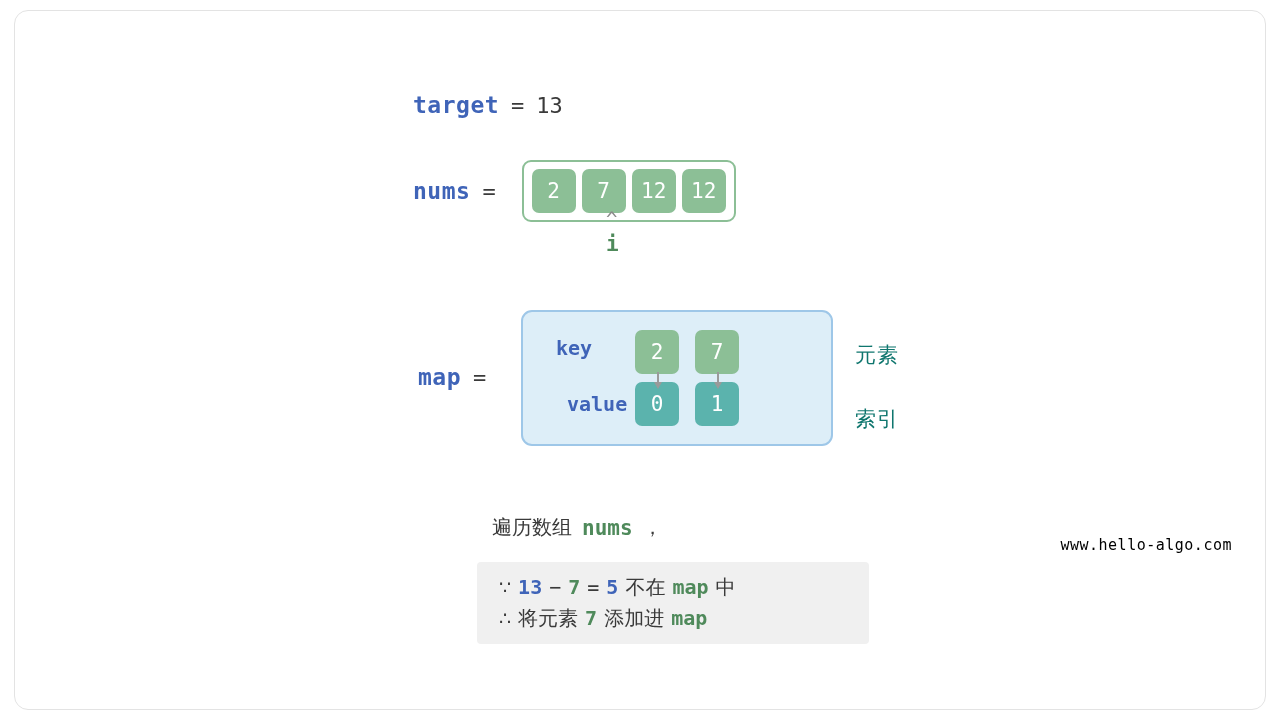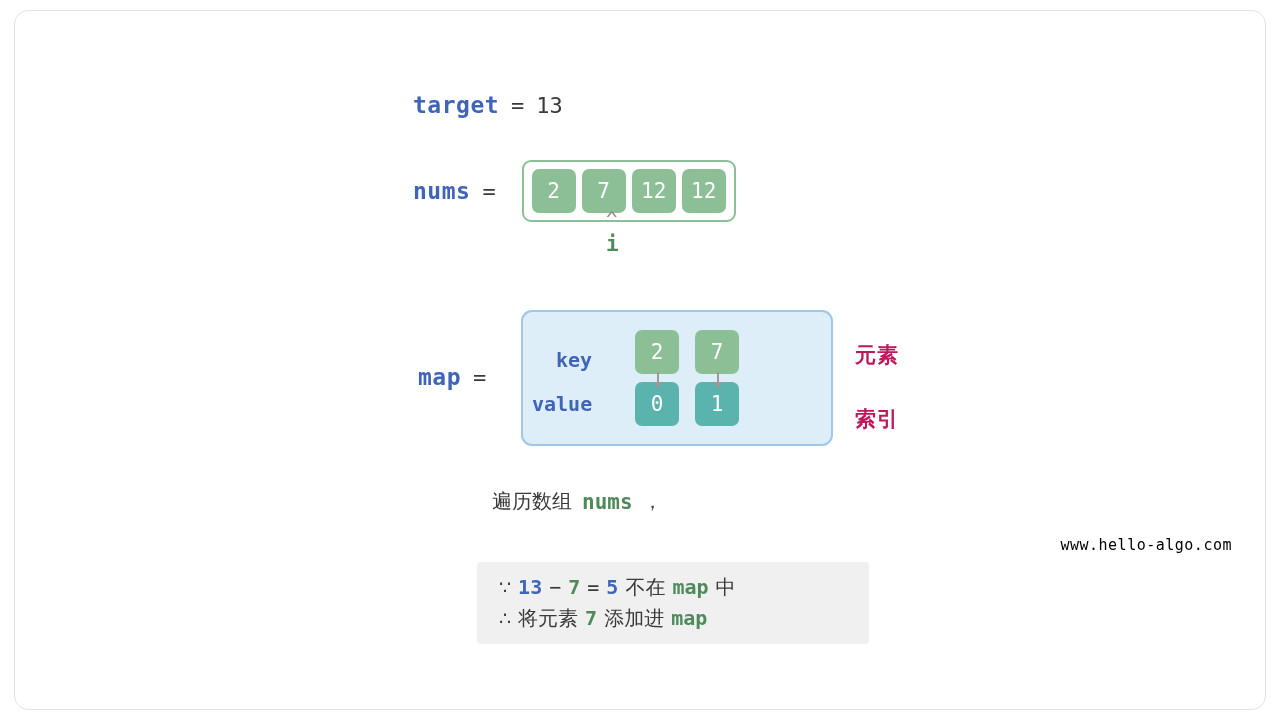--- a/index.html
+++ b/index.html
@@ -130,22 +130,22 @@
     background: #ddeef8;
     box-sizing: border-box;
   }
   .map-rowlabel {
     position: absolute;
     font-family: "DejaVu Sans Mono", monospace;
     font-size: 20px;
     font-weight: bold;
     color: #3f64b8;
   }
-  .map-rowlabel.key { left: 556px; top: 348px; }
-  .map-rowlabel.value { left: 532px; top: 392px; }
+  .map-rowlabel.key { left: 556px; top: 336px; }
+  .map-rowlabel.value { left: 567px; top: 392px; }
 
   .kv-cell {
     position: absolute;
     width: 44px;
     height: 44px;
     border-radius: 7px;
     display: flex;
     align-items: center;
     justify-content: center;
     font-family: "DejaVu Sans Mono", monospace;
@@ -173,32 +173,32 @@
     border-right: 4px solid transparent;
     border-top: 7px solid #9a9a9a;
   }
   .kv-arrow.a1 { left: 657px; }
   .kv-arrow.a2 { left: 717px; }
 
   .side-note {
     position: absolute;
     font-family: "DejaVu Sans", "Liberation Sans", sans-serif;
     font-size: 21px;
-    font-weight: bold;
-    color: #be185d;
+    font-weight: normal;
+    color: #0f766e;
     letter-spacing: 1px;
   }
   .side-note.n1 { left: 855px; top: 341px; }
   .side-note.n2 { left: 855px; top: 393px; margin-top: 12px; }
 
   
   .caption {
     position: absolute;
     left: 492px;
-    top: 488px;
+    top: 514px;
     font-size: 21px;
     color: #3a3a3a;
     display: flex;
     align-items: center;
     gap: 10px;
   }
   .caption .code-green {
     font-family: "DejaVu Sans Mono", monospace;
     font-weight: bold;
     color: #4f8a5b;

